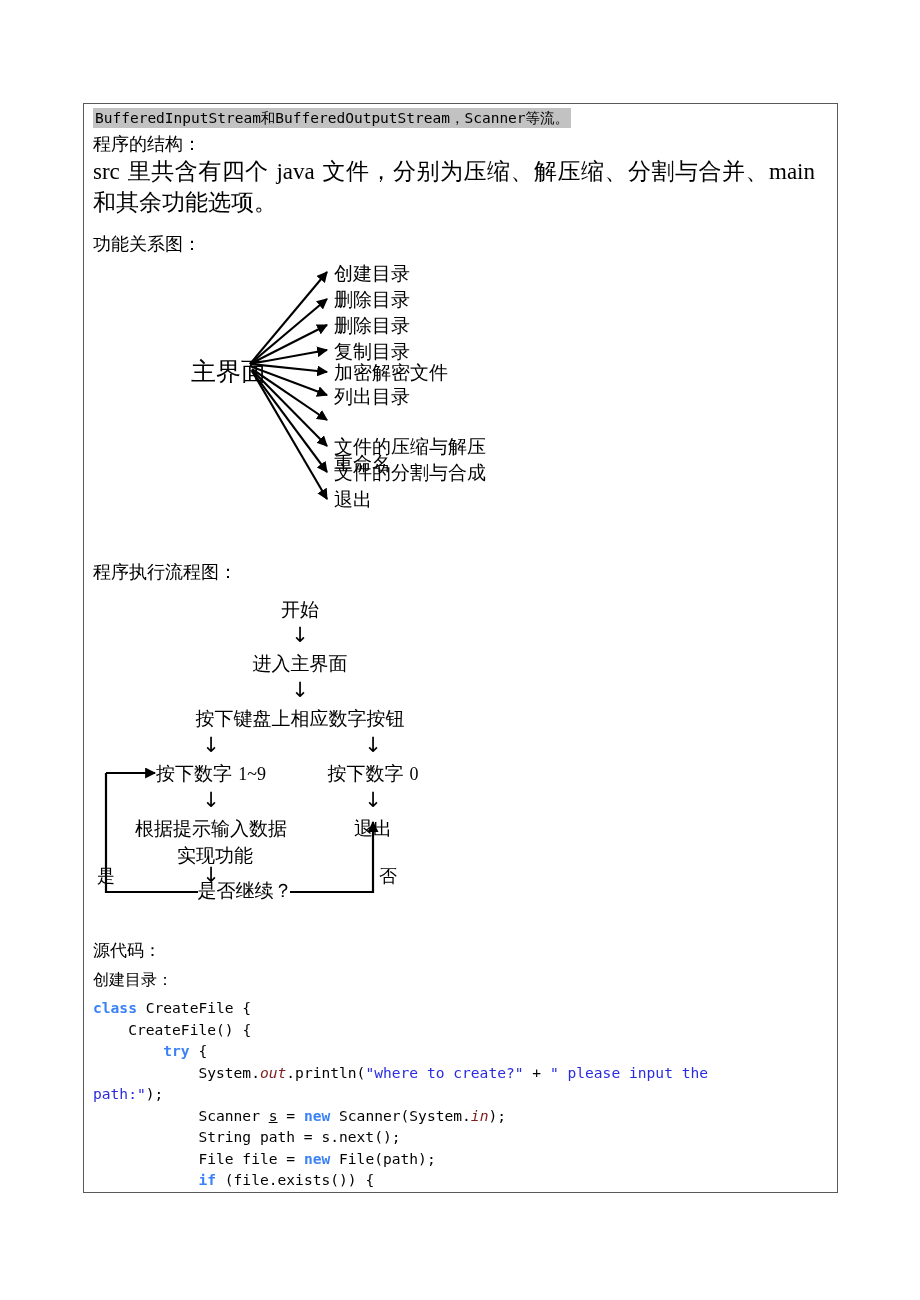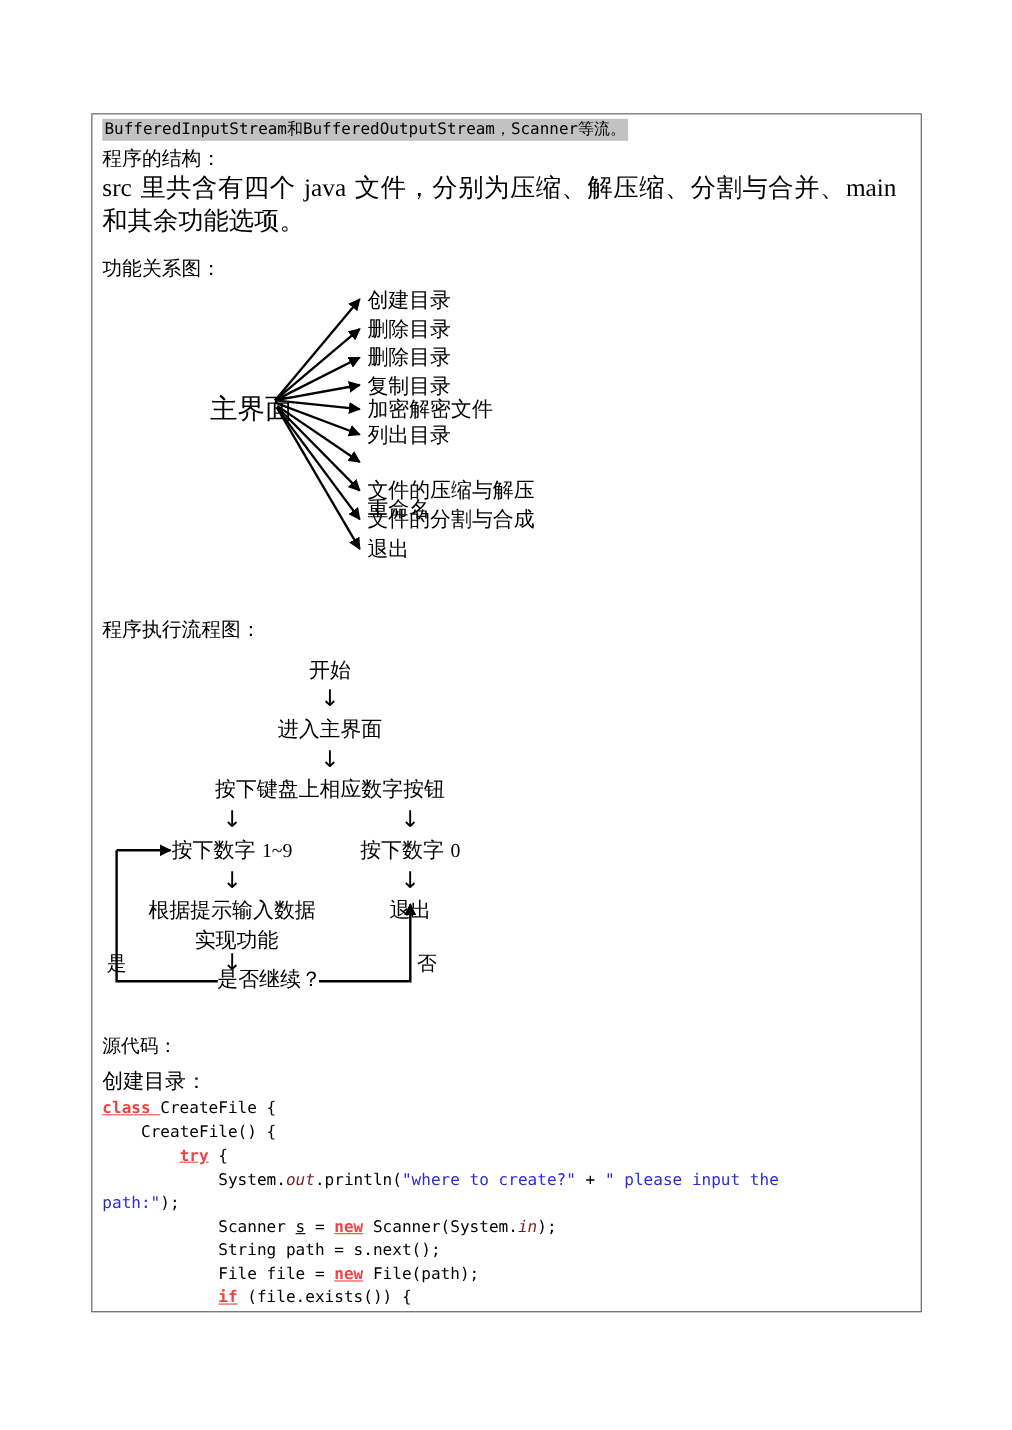--- a/index.html
+++ b/index.html
@@ -145,27 +145,27 @@
     position: absolute;
     left: 9px;
     top: 893px;
     width: 730px;
     font-family: "DejaVu Sans Mono", monospace;
     font-size: 14.6px;
     line-height: 21.5px;
     white-space: pre-wrap;
     color: #000000;
   }
-  .k  { color: #ef4444; font-weight: bold; text-decoration: underline; }
+  .k  { color: #3b82f6; font-weight: bold; }
   .s  { color: #2a2ae0; }
   .f  { color: #7f1d1d; font-style: italic; }
   .u  { text-decoration: underline; }
   .code-cn {
     font-family: Liberation Mono, monospace;
-    font-size: 19px;
+    font-size: 16px;
   }
 </style>
 </head>
 <body>
 
 <div id="page-frame">
 
 
   <div class="mono-hl">BufferedInputStream和BufferedOutputStream，Scanner等流。</div>
 

